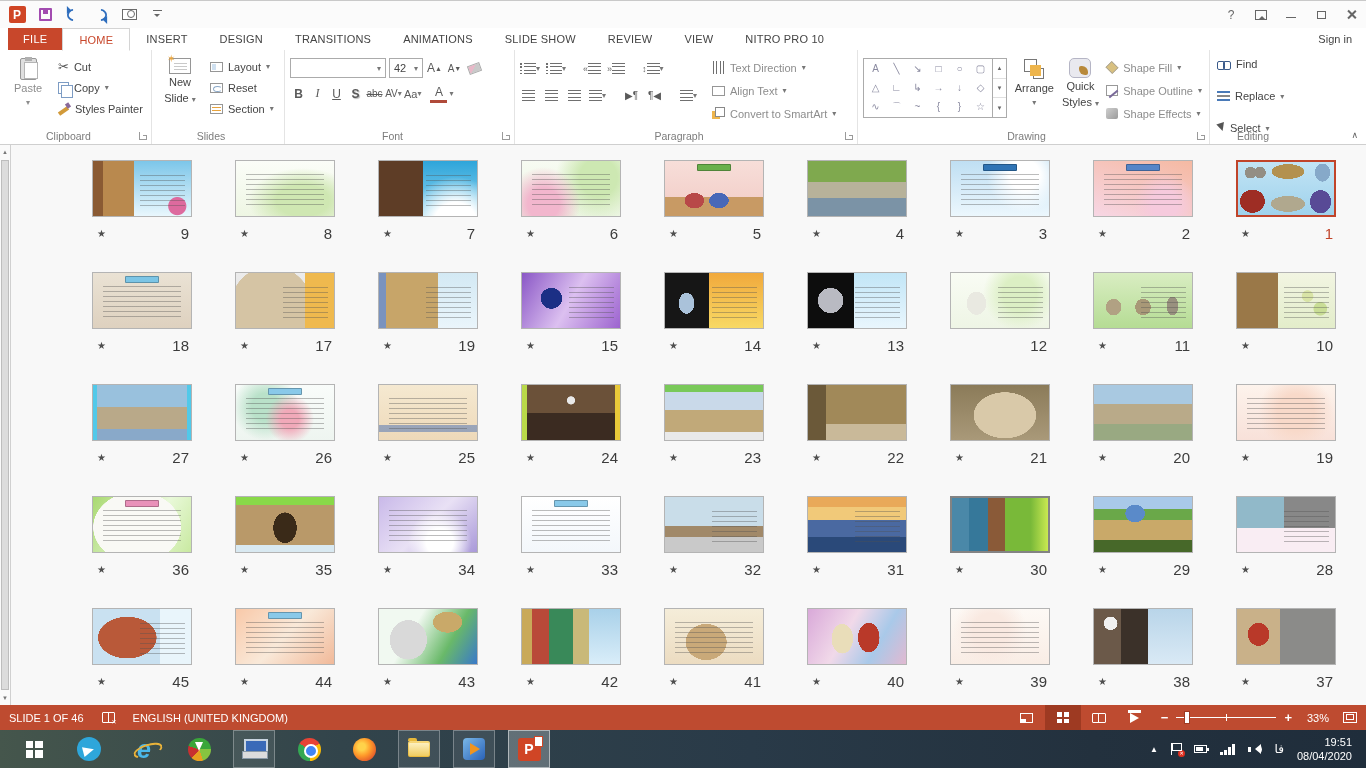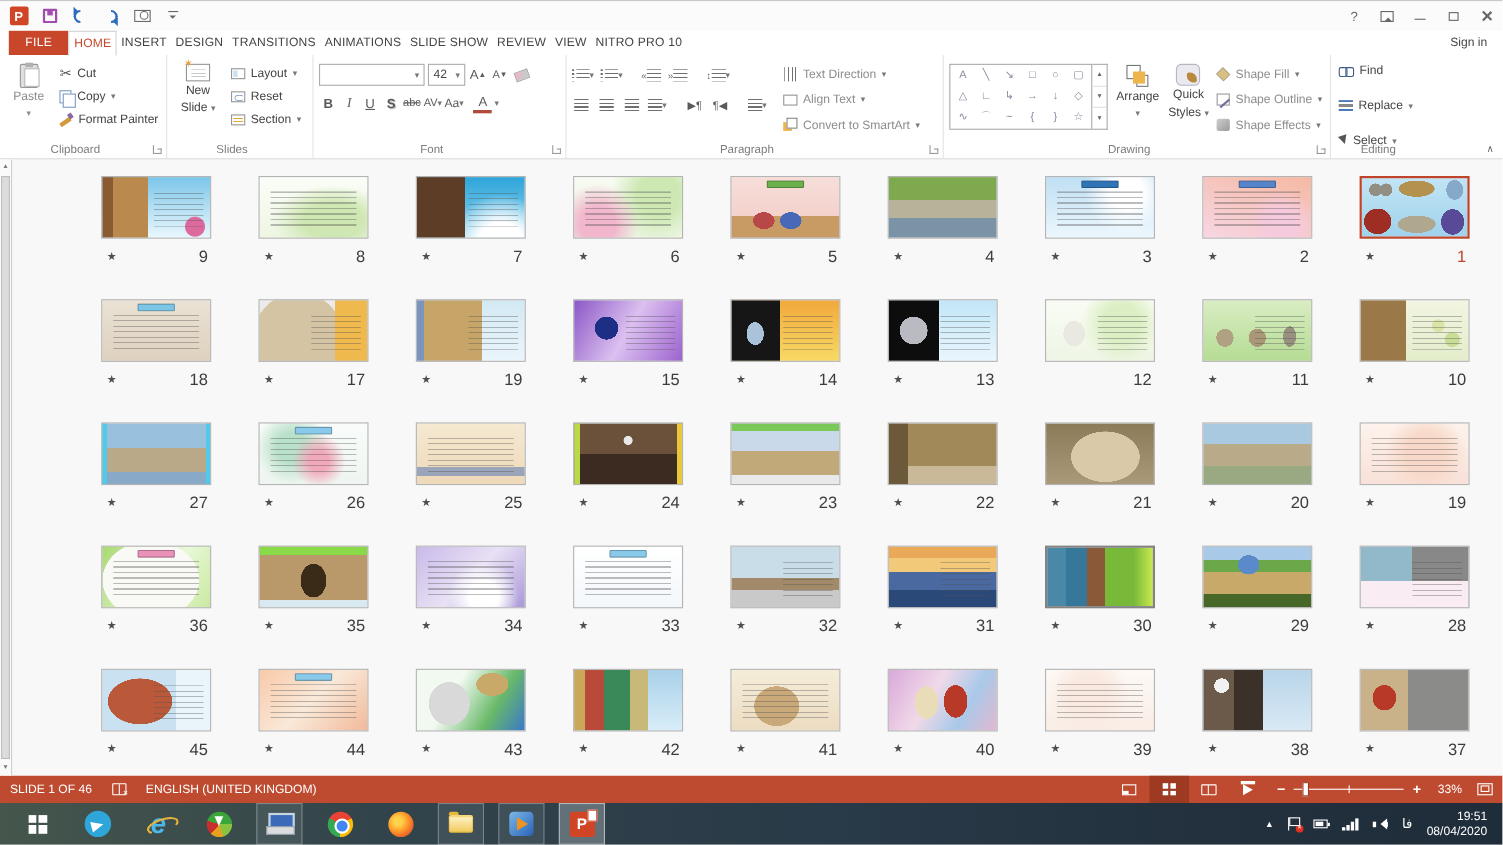--- a/index.html
+++ b/index.html
@@ -28,21 +28,21 @@
   .ic-min { width:10px; height:1px; background:#666; margin-top:6px; }
   .ic-restore { width:9px; height:8px; border:1px solid #666; position:relative; background:#fbfbfb; }
   .ic-restore::before { content:""; position:absolute; top:-3px; left:2px; width:9px; height:8px; border:1px solid #666; z-index:-1; }
   .ic-close { position:relative; width:11px; height:11px; }
   .ic-close::before,.ic-close::after { content:""; position:absolute; left:5px; top:0; width:1.5px; height:11px; background:#666; }
   .ic-close::before { transform:rotate(45deg); } .ic-close::after { transform:rotate(-45deg); }
 
   
   .tabrow { height:22px; background:#fff; display:flex; align-items:stretch; font-size:11px; position:relative; }
   .tab-file { background:#c8472b; color:#fff; padding:0 15px; display:flex; align-items:center; margin-left:8px; letter-spacing:.3px; }
-  .tab { padding:0 4px; display:flex; align-items:center; color:#444; letter-spacing:.2px; }
+  .tab { padding:0 16px; display:flex; align-items:center; color:#444; letter-spacing:.2px; }
   .tab.active { border:1px solid #d4d4d4; border-bottom:1px solid #fff; color:#c8472b; margin-bottom:-1px; background:#fff; }
   .signin { margin-left:auto; padding:0 14px; display:flex; align-items:center; color:#444; }
 
   
   .ribbon { height:95px; background:#fff; border-bottom:1px solid #cfcfcf; display:flex; font-size:11px; color:#444; }
   .grp { position:relative; border-right:1px solid #e4e4e4; padding:4px 5px 16px 5px; display:flex; gap:5px; }
   .grp-lbl { position:absolute; bottom:2px; left:0; right:14px; text-align:center; font-size:10.5px; color:#7c7c7c; }
   .dlg { position:absolute; right:4px; bottom:4px; width:8px; height:8px; border-left:1px solid #9a9a9a; border-bottom:1px solid #9a9a9a; }
   .dlg::after { content:""; position:absolute; right:0; bottom:0; width:3px; height:3px; border-right:1px solid #9a9a9a; border-top:1px solid #9a9a9a; transform:rotate(0deg); }
   .big { width:46px; display:flex; flex-direction:column; align-items:center; gap:2px; padding-top:4px; text-align:center; line-height:1.25; }
@@ -261,21 +261,21 @@
             <span class="ic-cut">✂</span>
             <span>Cut</span>
           </div>
         <div class="sml">
             <span class="ic-copy"></span>
             <span>Copy</span>
             <span class="dd">▾</span>
           </div>
         <div class="sml">
             <span class="ic-brush"></span>
-            <span>Format Painter</span>
+            <span>Styles Painter</span>
           </div>
       </div>
       <div class="grp-lbl">Clipboard</div>
       <span class="dlg"></span>
     </div>
 
     <div class="grp" style="width:133px;">
       <div class="big">
         <span class="ic-newslide"></span>
         <span>New</span>

